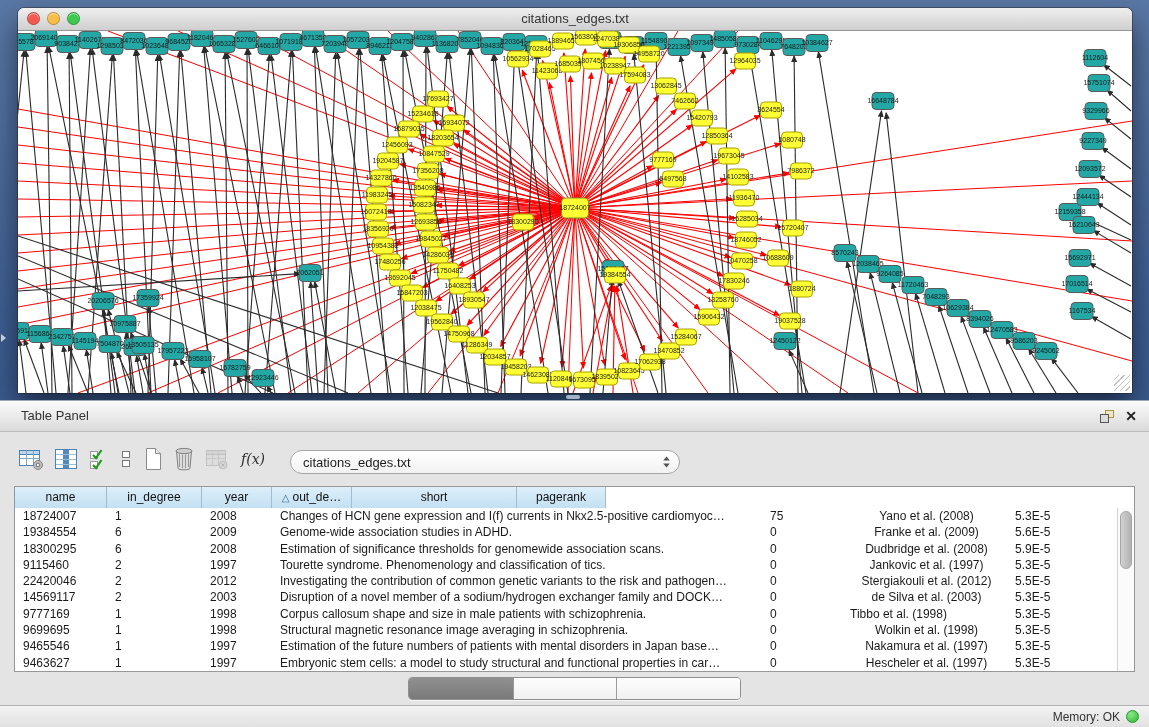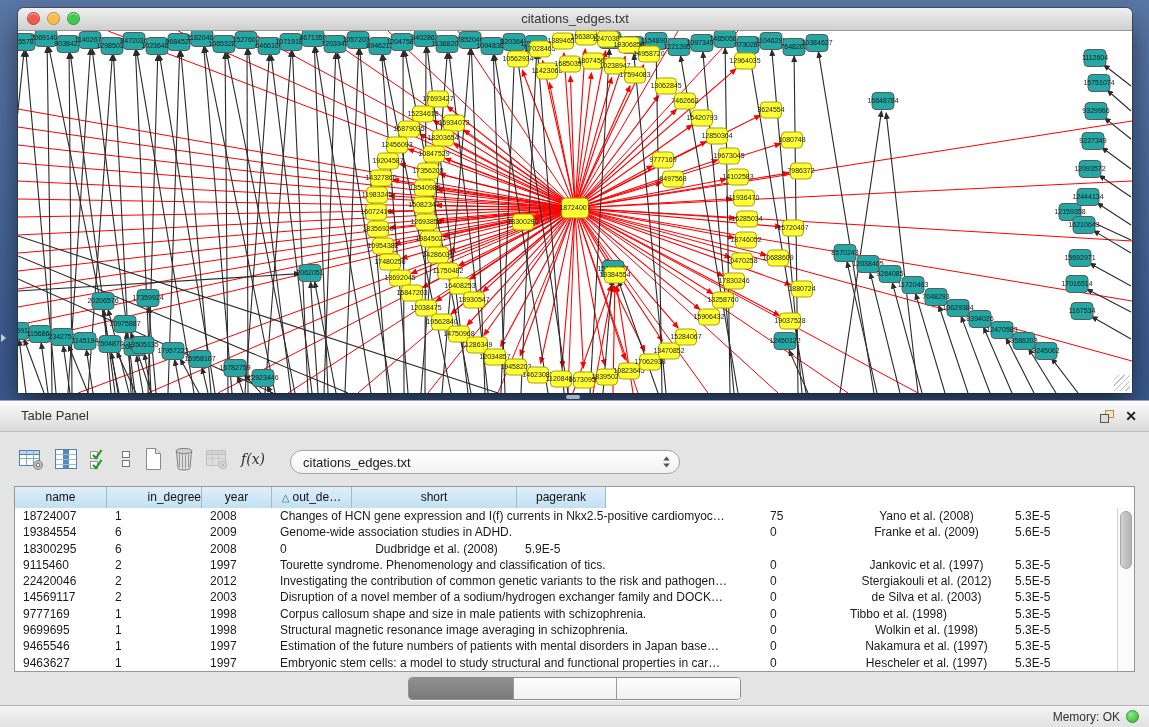--- a/index.html
+++ b/index.html
@@ -1005,21 +1005,21 @@
       <span class="val">citations_edges.txt</span>
       <svg width="9" height="14" viewBox="0 0 9 14">
         <path d="M4.5 1.5L7.8 5.5H1.2z" fill="#555"></path>
           <path d="M4.5 12.5L1.2 8.5h6.6z" fill="#555"></path>
       </svg>
     </div>
 
     <div class="table-wrap">
       <div class="thead" id="thead">
           <div class="th" style="width: 92px;">name</div>
-          <div class="th" style="width: 95px; text-align: right;">in_degree</div>
+          <div class="th" style="width: 95px;">in_degree</div>
           <div class="th" style="width: 70px;">year</div>
           <div class="th" style="width: 80px;"><span class="sort">△</span>out_de…</div>
           <div class="th" style="width: 165px;">short</div>
           <div class="th" style="width: 89px;">pagerank</div>
           <div class="th th-fill"></div>
         </div>
       <div class="tbody" id="tbody">
           <div class="tr">
             <div class="td" style="width: 92px; text-align: left;">18724007</div>
             <div class="td" style="width: 95px; text-align: left;">1</div>
@@ -1035,20 +1035,21 @@
             <div class="td" style="width: 70px; text-align: left;">2009</div>
             <div class="td" style="width: 490px; text-align: left;">Genome-wide association studies in ADHD.</div>
             <div class="td" style="width: 80px; text-align: left;">0</div>
             <div class="td" style="width: 165px; text-align: center;">Franke et al. (2009)</div>
             <div class="td" style="width: 89px; text-align: left;">5.6E-5</div>
           </div>
           <div class="tr">
             <div class="td" style="width: 92px; text-align: left;">18300295</div>
             <div class="td" style="width: 95px; text-align: left;">6</div>
             <div class="td" style="width: 70px; text-align: left;">2008</div>
+            <div class="td" style="width: 490px; text-align: left;">Estimation of significance thresholds for genomewide association scans.</div>
             <div class="td" style="width: 80px; text-align: left;">0</div>
             <div class="td" style="width: 165px; text-align: center;">Dudbridge et al. (2008)</div>
             <div class="td" style="width: 89px; text-align: left;">5.9E-5</div>
           </div>
           <div class="tr">
             <div class="td" style="width: 92px; text-align: left;">9115460</div>
             <div class="td" style="width: 95px; text-align: left;">2</div>
             <div class="td" style="width: 70px; text-align: left;">1997</div>
             <div class="td" style="width: 490px; text-align: left;">Tourette syndrome. Phenomenology and classification of tics.</div>
             <div class="td" style="width: 80px; text-align: left;">0</div>

